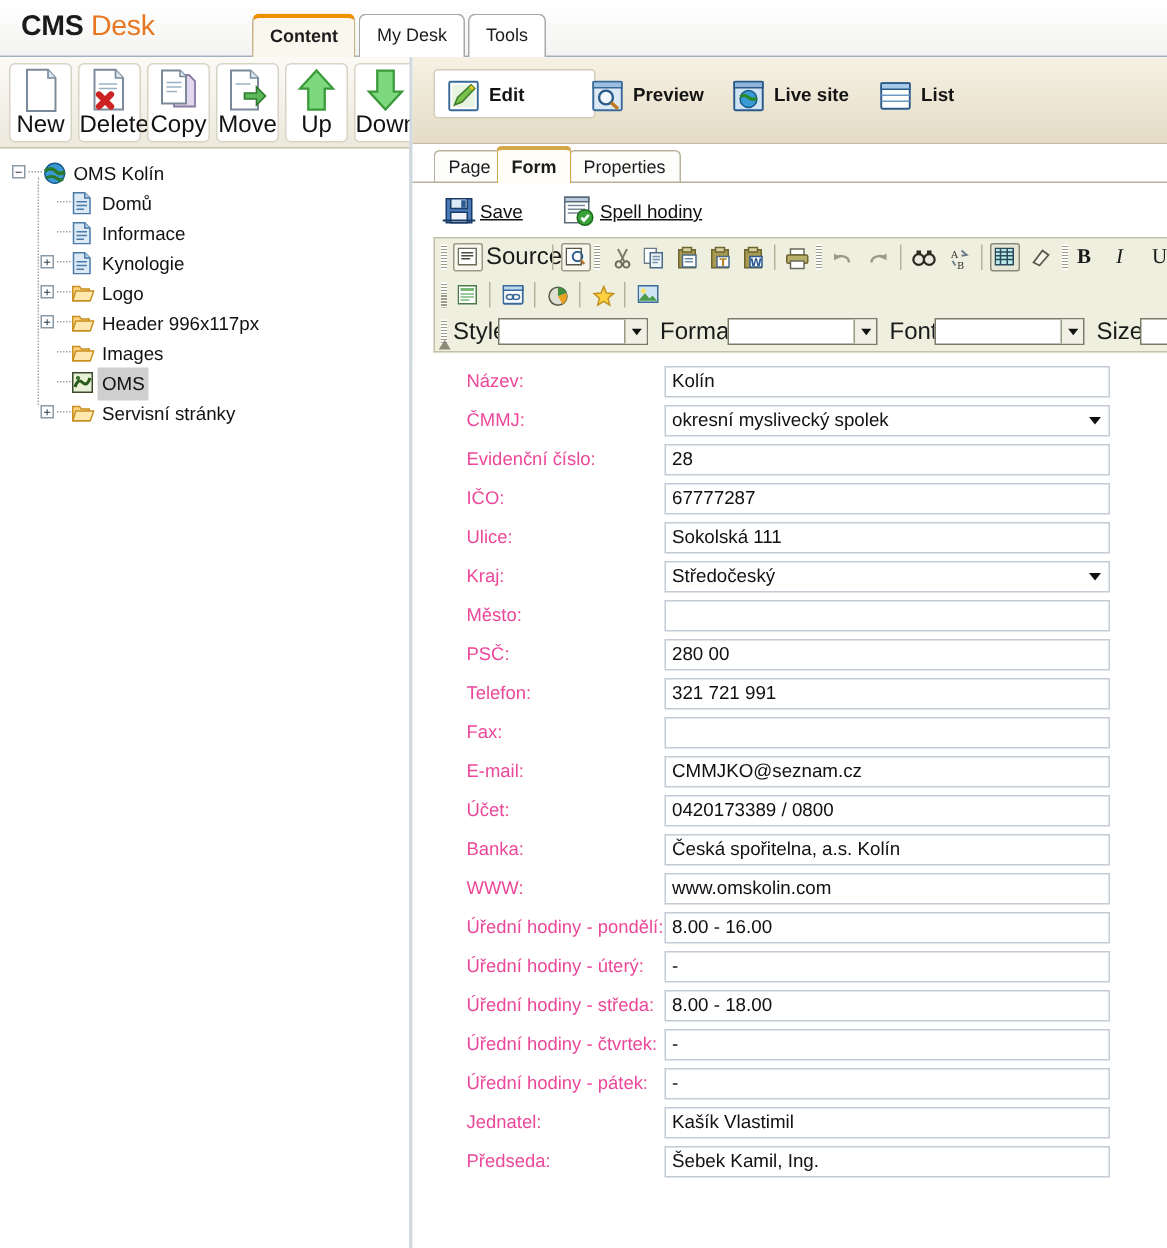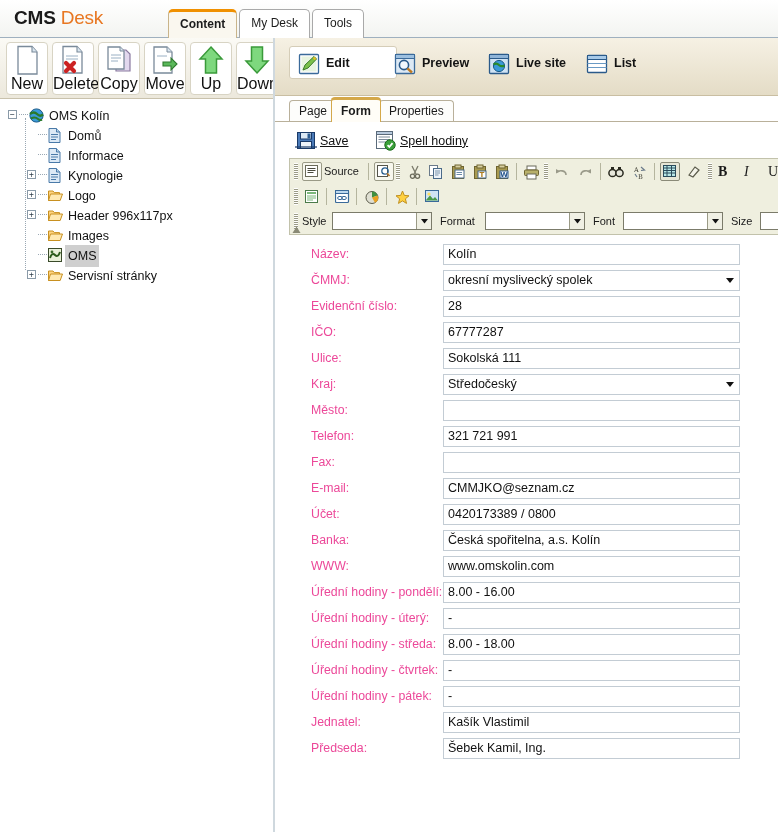--- a/index.html
+++ b/index.html
@@ -134,21 +134,21 @@
     position: absolute; left: 4px; top: 4px; width: 4px; height: 17px;
     background-image: repeating-linear-gradient(#fff 0 1px, #9a9a86 1px 2px);
     border: none;
   }
   .tbi {
     position: absolute; top: 3px; width: 20px; height: 19px;
     border: 1px solid transparent; border-radius: 2px;
   }
   .tbtext {
     position: absolute; top: 3px; height: 19px; line-height: 19px;
-    font-size: 11px; color: #1a1a1a;
+    font-size: 16px; color: #1a1a1a;
   }
   .tbsep { position: absolute; top: 4px; width: 1px; height: 17px; background: #b5b59e; }
   .tbfield {
     position: absolute; top: 3px; height: 18px; background: #fff;
     border: 1px solid #7b7b6a;
   }
   .tbfield .arw {
     position: absolute; right: 0; top: 0; width: 15px; height: 16px;
     border-left: 1px solid #9a9a86; background: #f0f0e4;
   }
@@ -637,20 +637,24 @@
         </div>
         <div class="frow">
           <div class="flabel">Kraj:</div>
           <div class="fctl sel"><span>Středočeský</span><span class="dd"></span></div>
         </div>
         <div class="frow">
           <div class="flabel">Město:</div>
           <div class="fctl"><span></span></div>
         </div>
         <div class="frow">
+          <div class="flabel">PSČ:</div>
+          <div class="fctl"><span>280 00</span></div>
+        </div>
+        <div class="frow">
           <div class="flabel">Telefon:</div>
           <div class="fctl"><span>321 721 991</span></div>
         </div>
         <div class="frow">
           <div class="flabel">Fax:</div>
           <div class="fctl"><span></span></div>
         </div>
         <div class="frow">
           <div class="flabel">E-mail:</div>
           <div class="fctl"><span>CMMJKO@seznam.cz</span></div>

